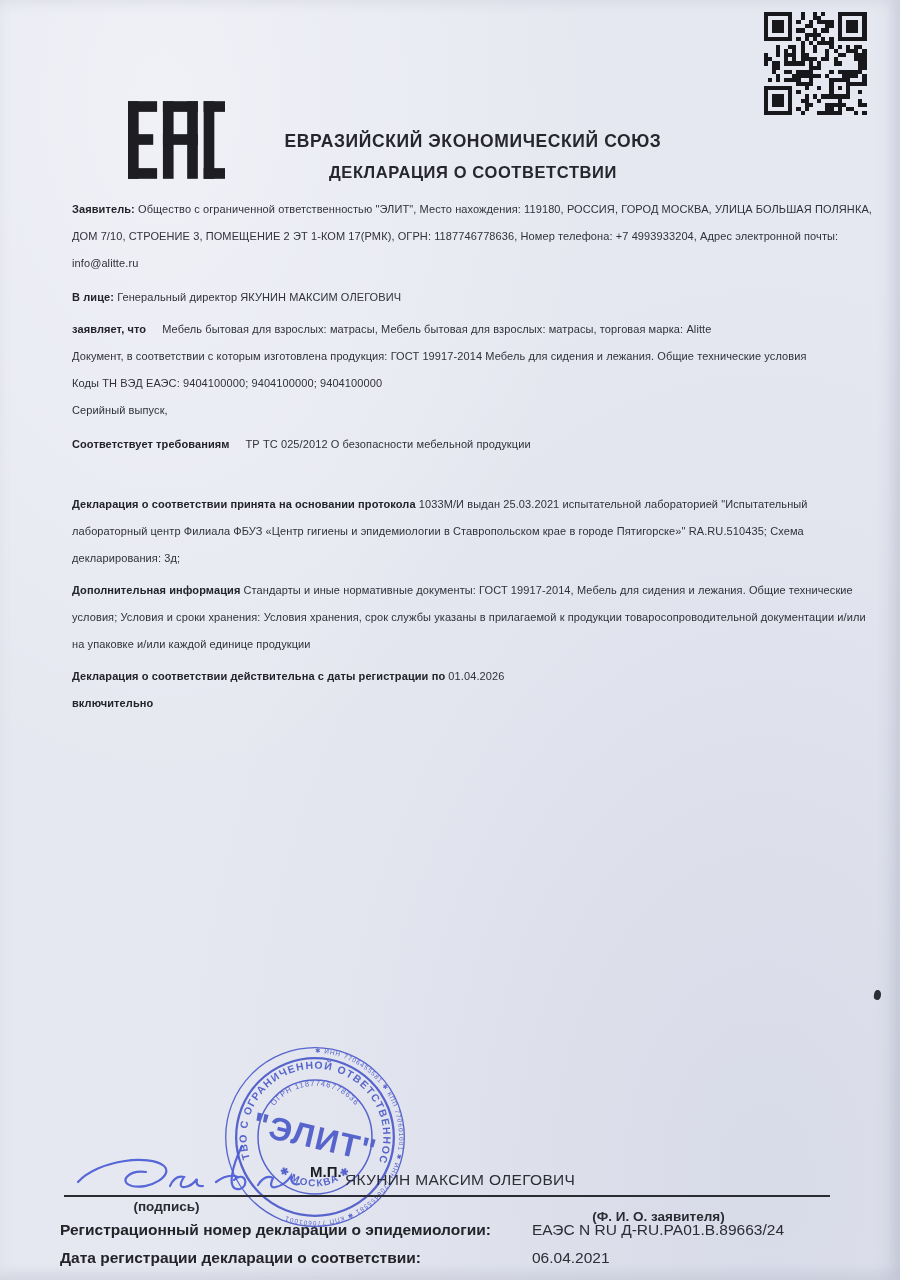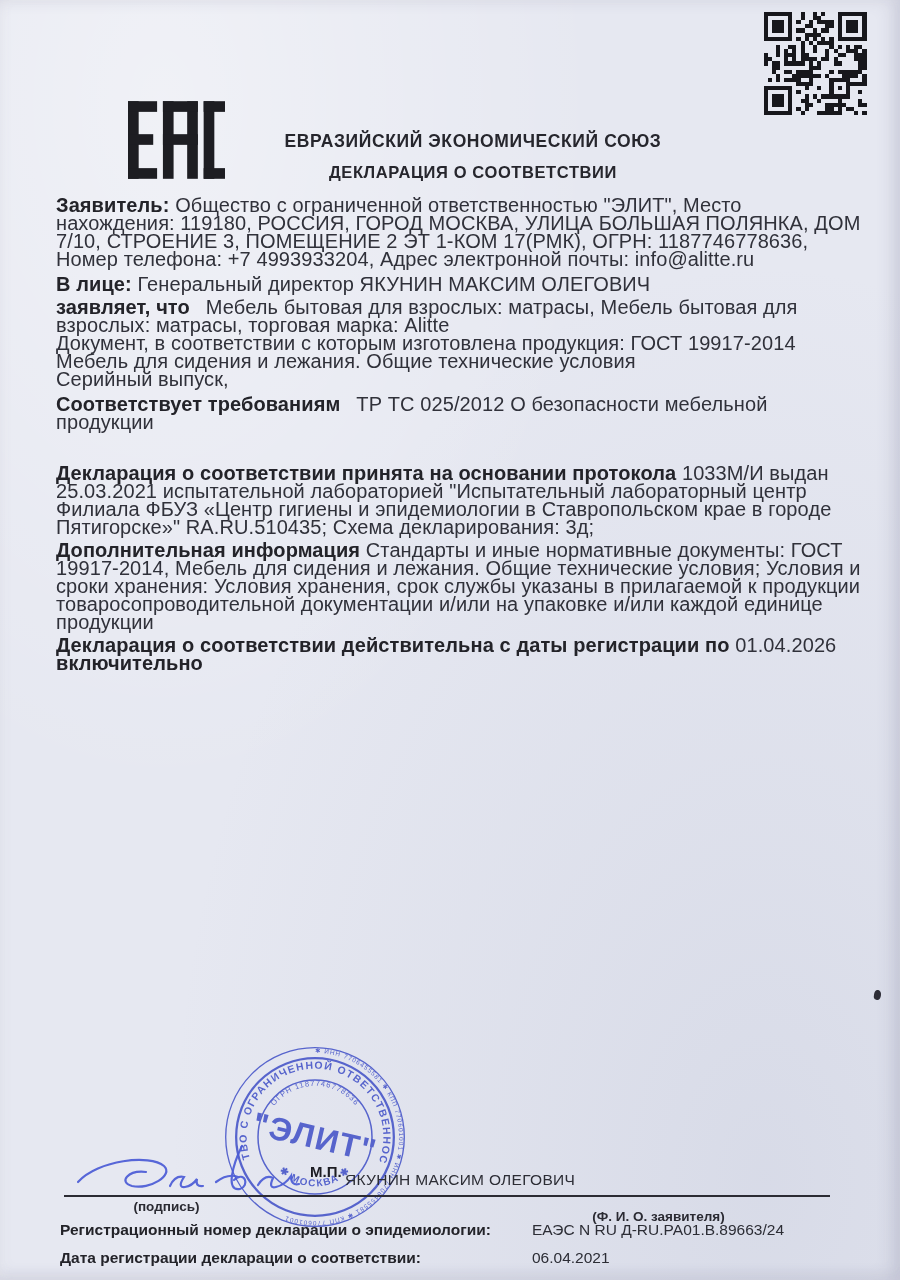--- a/index.html
+++ b/index.html
@@ -14,21 +14,21 @@
   }
   .edge-shade{position:absolute;inset:0;pointer-events:none;
     box-shadow:inset -9px 0 16px rgba(90,95,125,.14), inset 0 -6px 14px rgba(90,95,125,.08), inset 4px 0 10px rgba(255,255,255,.25);}
   
   .eac{position:absolute;left:128px;top:101px;}
   
   .titles{position:absolute;left:46px;top:0;width:854px;text-align:center;}
   .title1{position:absolute;left:0;top:131px;width:100%;font-size:17.5px;font-weight:bold;letter-spacing:.6px;color:#26262d;}
   .title2{position:absolute;left:0;top:163px;width:100%;font-size:16.5px;font-weight:bold;letter-spacing:.6px;color:#26262d;}
   
-  .bodytext{position:absolute;left:56px;top:196px;width:806px;font-size:20px;line-height:18px;letter-spacing:.1px;}
+  .bodytext{position:absolute;left:72px;top:196px;width:806px;font-size:11px;line-height:27px;letter-spacing:.1px;}
   .para{margin:0;}
   .mt7{margin-top:7px;} .mt9{margin-top:5px;} .mt33{margin-top:33px;}
   .lead{font-weight:bold;color:#232329;}
   .gap{margin-right:16px;}
   
   .qr{position:absolute;left:756px;top:12px;}
   
   .stamp{position:absolute;left:220px;top:1042px;opacity:.88;filter:blur(.2px);}
   .stamp text{font-family:"Liberation Sans",sans-serif;}
   
@@ -376,20 +376,21 @@
   <div class="titles">
     <div class="title1">ЕВРАЗИЙСКИЙ ЭКОНОМИЧЕСКИЙ СОЮЗ</div>
     <div class="title2">ДЕКЛАРАЦИЯ О СООТВЕТСТВИИ</div>
   </div>
 
   <div class="bodytext">
     <p class="para"><b class="lead">Заявитель:</b> <span>Общество с ограниченной ответственностью "ЭЛИТ", Место нахождения: 119180, РОССИЯ, ГОРОД МОСКВА, УЛИЦА БОЛЬШАЯ ПОЛЯНКА, ДОМ 7/10, СТРОЕНИЕ 3, ПОМЕЩЕНИЕ 2 ЭТ 1-КОМ 17(РМК), ОГРН: 1187746778636, Номер телефона: +7 4993933204, Адрес электронной почты: info@alitte.ru</span></p>
     <p class="para mt7"><b class="lead">В лице:</b> <span>Генеральный директор ЯКУНИН МАКСИМ ОЛЕГОВИЧ</span></p>
     <p class="para mt9"><b class="lead gap">заявляет, что</b><span>Мебель бытовая для взрослых: матрасы, Мебель бытовая для взрослых: матрасы, торговая марка: Alitte</span></p>
     <p class="para">Документ, в соответствии с которым изготовлена продукция: ГОСТ 19917-2014 Мебель для сидения и лежания. Общие технические условия</p>
+    <p class="para">Коды ТН ВЭД ЕАЭС: 9404100000; 9404100000; 9404100000</p>
     <p class="para">Серийный выпуск,</p>
     <p class="para mt7"><b class="lead gap">Соответствует требованиям</b><span>ТР ТС 025/2012 О безопасности мебельной продукции</span></p>
     <p class="para mt33"><b class="lead">Декларация о соответствии принята на основании протокола</b> <span>1033М/И выдан 25.03.2021 испытательной лабораторией "Испытательный лабораторный центр Филиала ФБУЗ «Центр гигиены и эпидемиологии в Ставропольском крае в городе Пятигорске»" RA.RU.510435; Схема декларирования: 3д;</span></p>
     <p class="para mt9"><b class="lead">Дополнительная информация</b> <span>Стандарты и иные нормативные документы: ГОСТ 19917-2014, Мебель для сидения и лежания. Общие технические условия; Условия и сроки хранения: Условия хранения, срок службы указаны в прилагаемой к продукции товаросопроводительной документации и/или на упаковке и/или каждой единице продукции</span></p>
     <p class="para mt9"><b class="lead">Декларация о соответствии действительна с даты регистрации по</b> <span>01.04.2026</span><br><b class="lead">включительно</b></p>
   </div>
 
   <svg class="stamp" width="190" height="190" viewBox="0 0 200 200">
     <defs>
       <path id="microPath" d="M100,11.5 A88.5,88.5 0 1 1 99.9,188.5 A88.5,88.5 0 1 1 100,11.5"></path>

